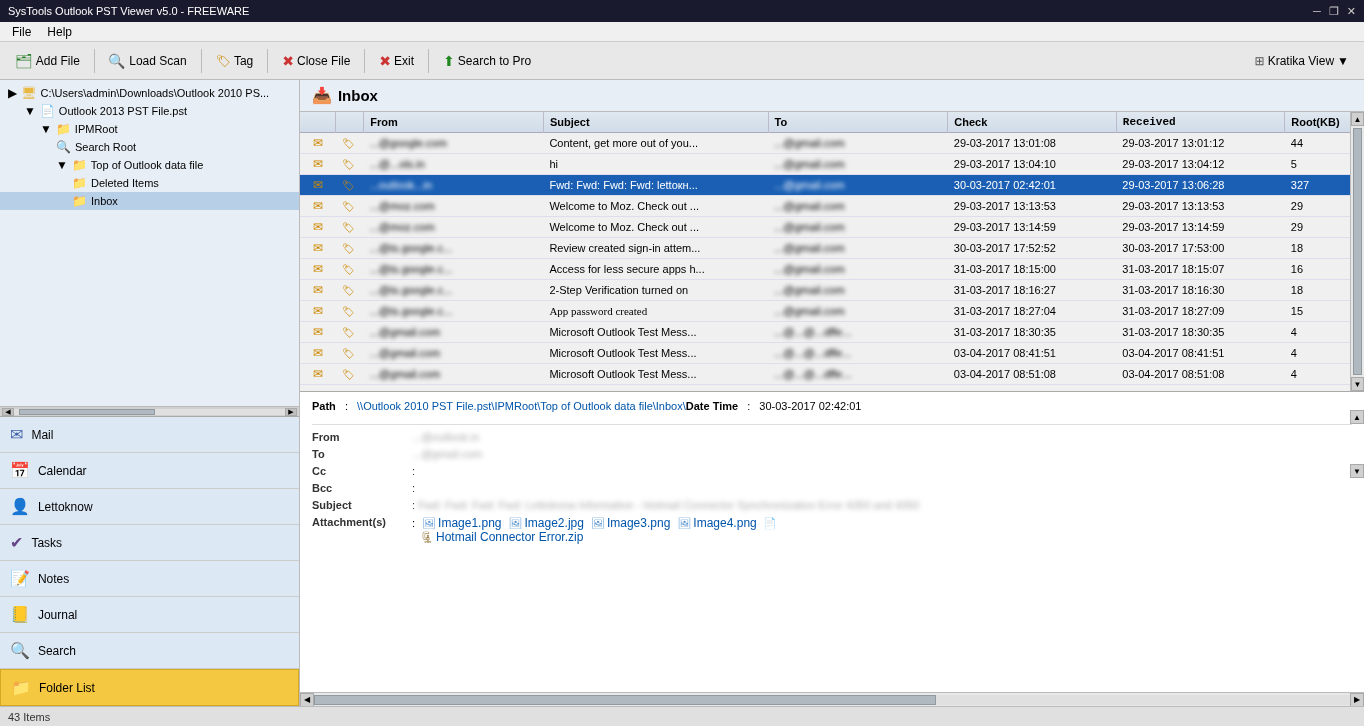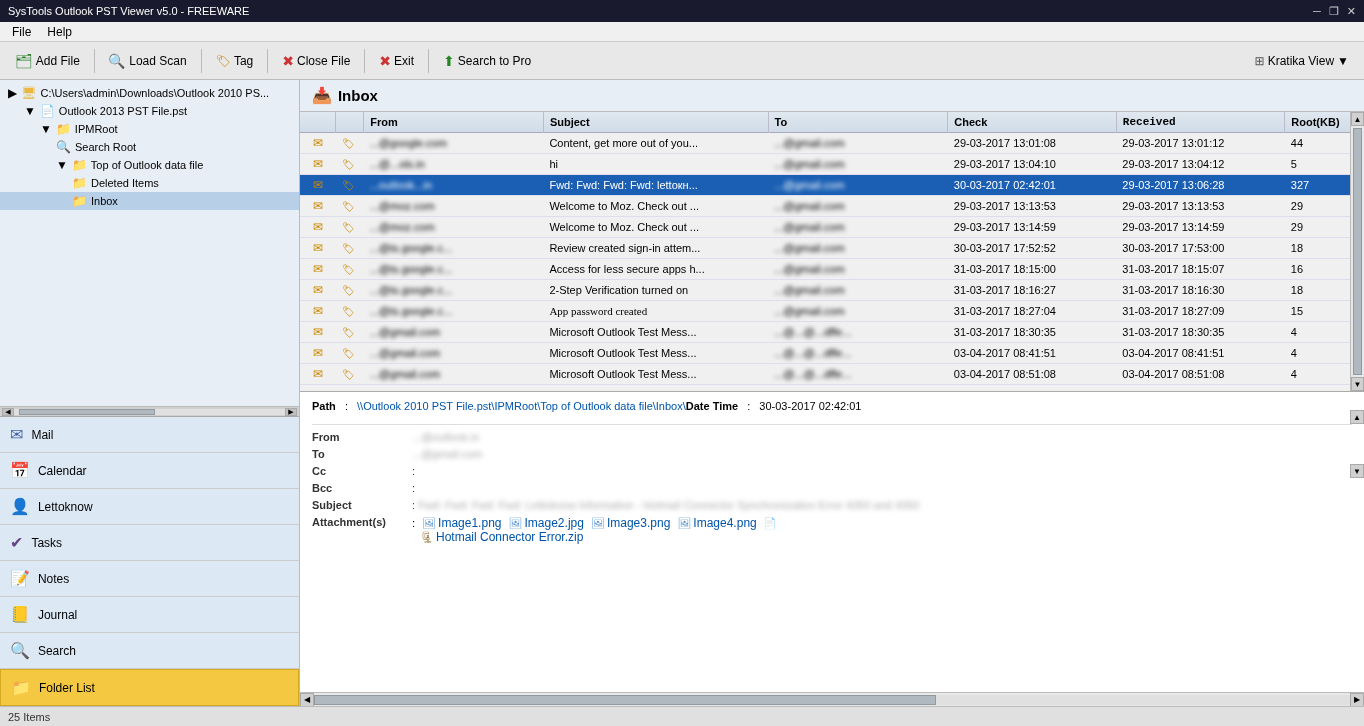--- a/index.html
+++ b/index.html
@@ -877,14 +877,14 @@
           <div class="hscroll-thumb"></div>
         </div>
         <div class="hscroll-btn">▶</div>
       </div>
     </div>
 
   </div>
 </div>
 
 <div id="status-bar">
-  <span>25 Items</span>
+  <span>43 Items</span>
 </div>
 
 </body></html>

